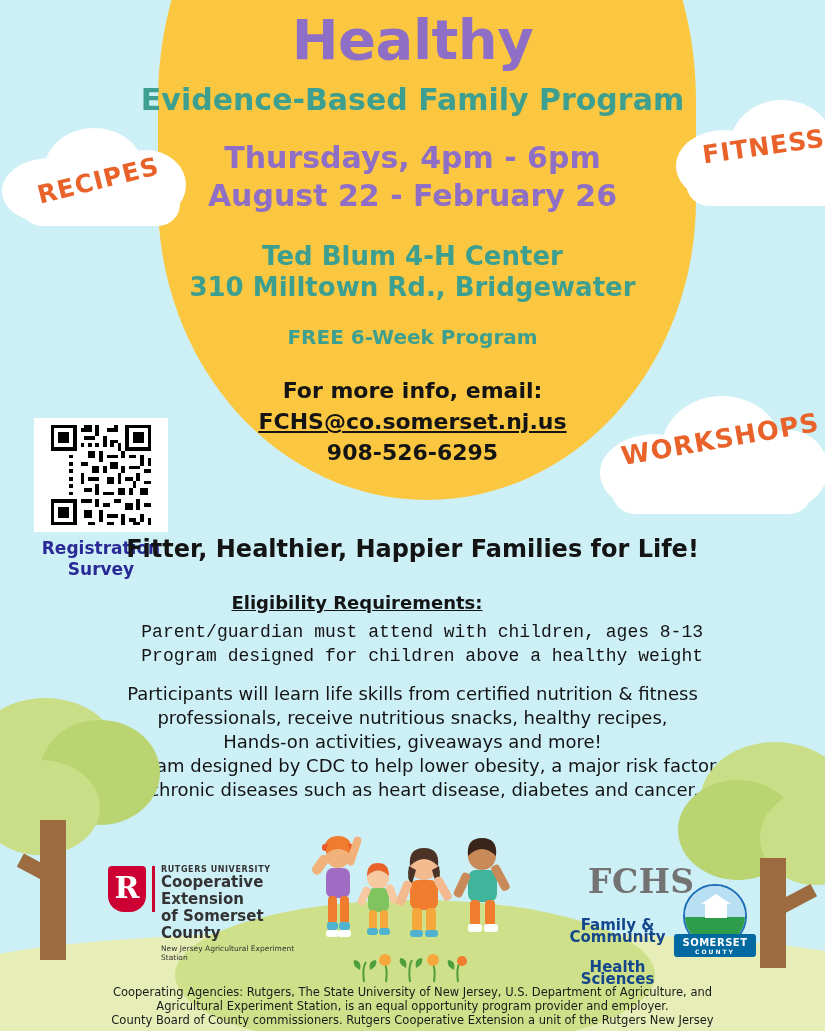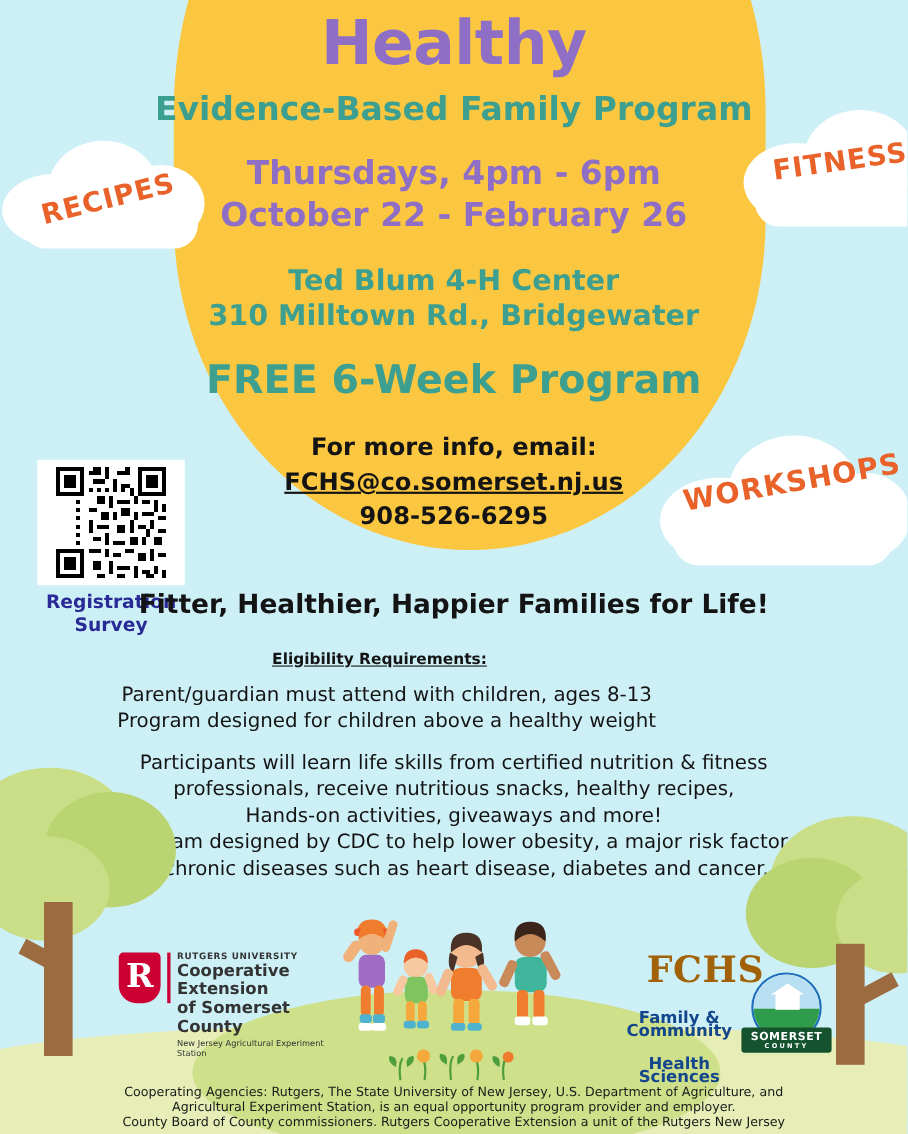--- a/index.html
+++ b/index.html
@@ -81,21 +81,21 @@
   .dates {
     margin-top: 22px;
     font-size: 30px; line-height: 38px; font-weight: bold; color: #8f6fc6;
   }
   .venue {
     margin-top: 26px;
     font-size: 26px; line-height: 31px; font-weight: bold; color: #3c9f8f;
   }
   .free {
     margin-top: 22px;
-    font-size: 36px; font-weight: bold; color: #3c9f8f;
+    font-size: 20px; font-weight: bold; color: #3c9f8f;
   }
   .info {
     margin-top: 26px;
     font-size: 22px; line-height: 31px; font-weight: bold; color: #141414;
   }
   .info .email { text-decoration: underline; }
 
   
   #qr-block { position: absolute; left: 34px; top: 418px; width: 134px; text-align: center; }
   #qr-img { width: 134px; height: 114px; background: #fff; padding: 3px; }
@@ -104,26 +104,26 @@
     margin-top: 6px;
     font-size: 17px; line-height: 21px; font-weight: bold; color: #2a2a96;
   }
 
   
   .tagline {
     position: absolute; left: 0; top: 535px; width: 825px; text-align: center;
     font-size: 24px; font-weight: bold; color: #141414;
   }
   .elig-title {
-    position: absolute; left: 0; top: 592px; width: 690px; text-align: center;
-    font-size: 14px; font-weight: bold; color: #141414; text-decoration: underline;
+    position: absolute; left: 12px; top: 592px; width: 690px; text-align: center;
+    font-size: 18px; font-weight: bold; color: #141414; text-decoration: underline;
   }
   .elig-body {
-    position: absolute; left: 0; top: 620px; width: 703px; text-align: center;
-    font-size: 18px; line-height: 24px; color: #141414;
+    position: absolute; left: 0; top: 620px; width: 703px; text-align: right;
+    font-size: 18px; line-height: 24px; color: #141414; font-family: Liberation Mono, monospace;
   }
   .para {
     position: absolute; left: 0; top: 682px; width: 825px; text-align: center;
     font-size: 18px; line-height: 24px; color: #141414;
   }
 
   
   .hill {
     position: absolute; border-radius: 50%;
   }
@@ -152,37 +152,37 @@
     color: #fff; font-family: "DejaVu Serif", serif; font-weight: bold;
     font-size: 30px; text-align: center; line-height: 44px;
   }
   .ru-bar { position: absolute; left: 44px; top: 0; width: 3px; height: 46px; background: #cc0033; }
   .ru-text { position: absolute; left: 53px; top: -1px; }
   .ru-l1 { font-size: 8px; font-weight: bold; color: #333; letter-spacing: 0.6px; }
   .ru-l2 { font-size: 15px; font-weight: bold; color: #333; line-height: 17px; }
   .ru-l3 { font-size: 7.5px; color: #333; margin-top: 2px; }
 
   #logo-fchs { position: absolute; left: 560px; top: 862px; width: 115px; text-align: center; }
-  .fchs-big { font-size: 33px; font-weight: bold; color: #a16207; letter-spacing: 0.5px; font-family: "DejaVu Serif", serif; margin-left: 28px;}
+  .fchs-big { font-size: 33px; font-weight: bold; color: #737373; letter-spacing: 0.5px; font-family: "DejaVu Serif", serif; margin-left: 28px;}
   .fchs-sub { font-size: 15px; font-weight: bold; color: #14468c; line-height: 12px; margin-top: 18px;}
 
   #logo-somerset { position: absolute; left: 674px; top: 884px; width: 82px; text-align: center; }
   .som-circle {
     width: 64px; height: 64px; border-radius: 50%;
     background: #eaf4fb; border: 2px solid #1d6fb8; margin: 0 auto;
     position: relative; overflow: hidden;
   }
   .som-sky { position: absolute; left: 0; top: 0; width: 100%; height: 52%; background: #b9e0f2; }
   .som-green { position: absolute; left: 0; bottom: 0; width: 100%; height: 48%; background: #2e9c4a; }
   .som-house { position: absolute; left: 20px; top: 16px; width: 22px; height: 16px; background: #fff; }
   .som-roof { position: absolute; left: 16px; top: 8px; width: 0; height: 0;
     border-left: 15px solid transparent; border-right: 15px solid transparent; border-bottom: 10px solid #fff; }
   .som-band {
     margin-top: -14px; position: relative;
-    background: #14532d; color: #fff; font-size: 10px; font-weight: bold;
+    background: #0369a1; color: #fff; font-size: 10px; font-weight: bold;
     padding: 3px 2px 2px; border-radius: 3px; letter-spacing: 0.5px;
   }
   .som-band small { display: block; font-size: 6px; letter-spacing: 2px; }
 
   
   #kids { position: absolute; left: 296px; top: 818px; width: 240px; height: 135px; }
 
   
   #footer {
     position: absolute; left: 0; top: 985px; width: 825px; text-align: center;
@@ -220,21 +220,21 @@
       <div class="c c3"></div>
       <div class="c c4"></div>
   </div>
   <div class="cloud-word" id="word-workshops">WORKSHOPS</div>
 
   <div class="head-wrap">
     <div class="title1">Healthy</div>
     <div class="subtitle">Evidence-Based Family Program</div>
     <div class="dates">
       <div>Thursdays, 4pm - 6pm</div>
-      <div>October 22 - February 26</div>
+      <div>August 22 - February 26</div>
     </div>
     <div class="venue">
       <div>Ted Blum 4-H Center</div>
       <div>310 Milltown Rd., Bridgewater</div>
     </div>
     <div class="free">FREE 6-Week Program</div>
     <div class="info">
       <div>For more info, email:</div>
       <div class="email">FCHS@co.somerset.nj.us</div>
       <div>908-526-6295</div>

